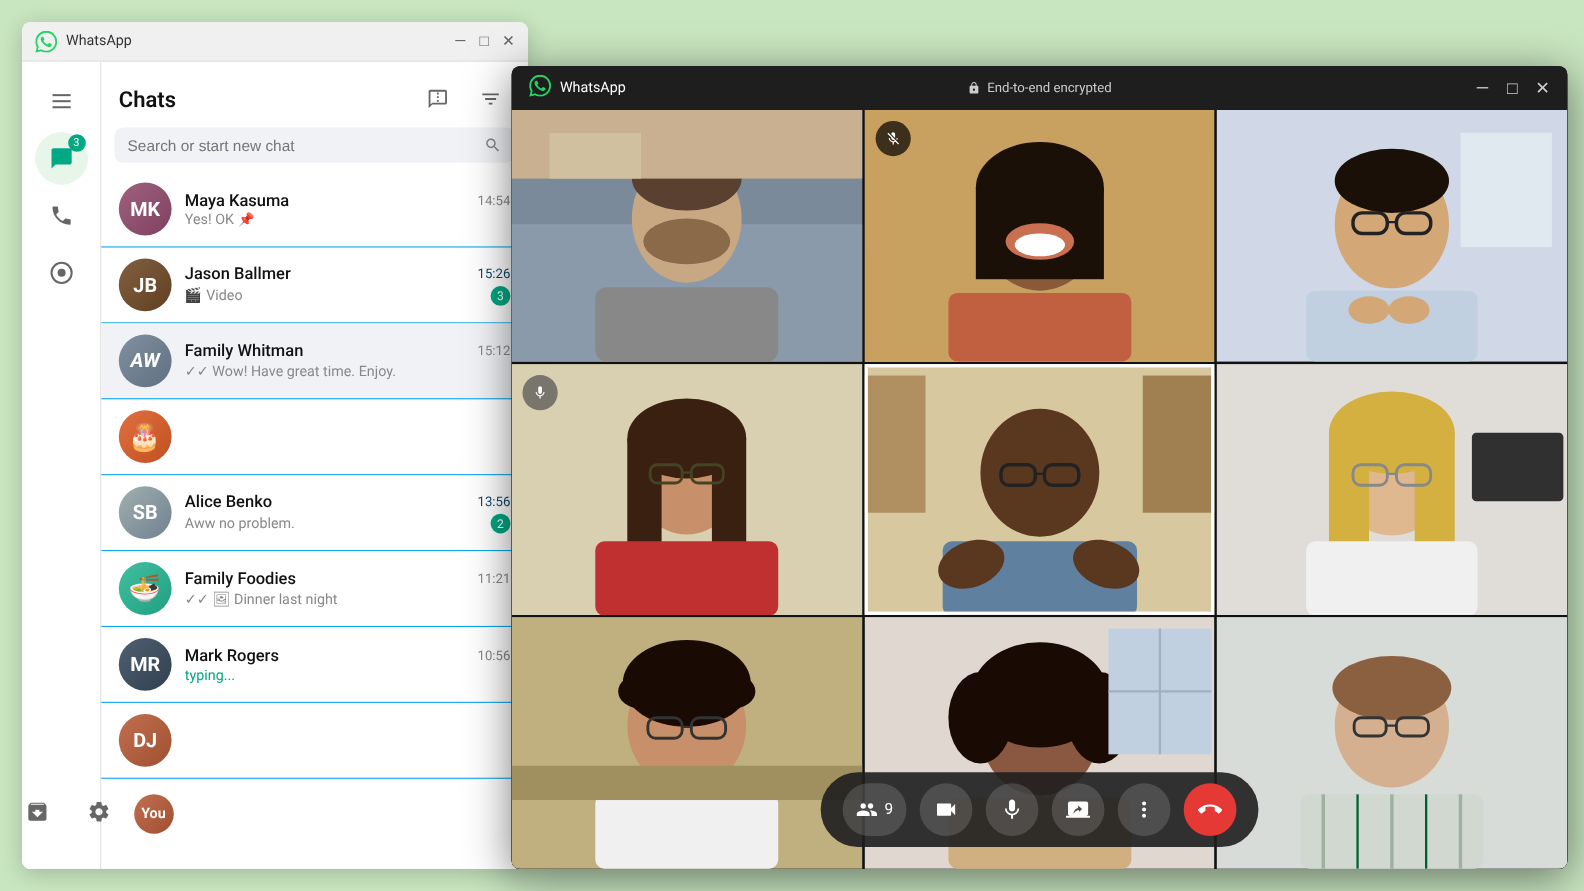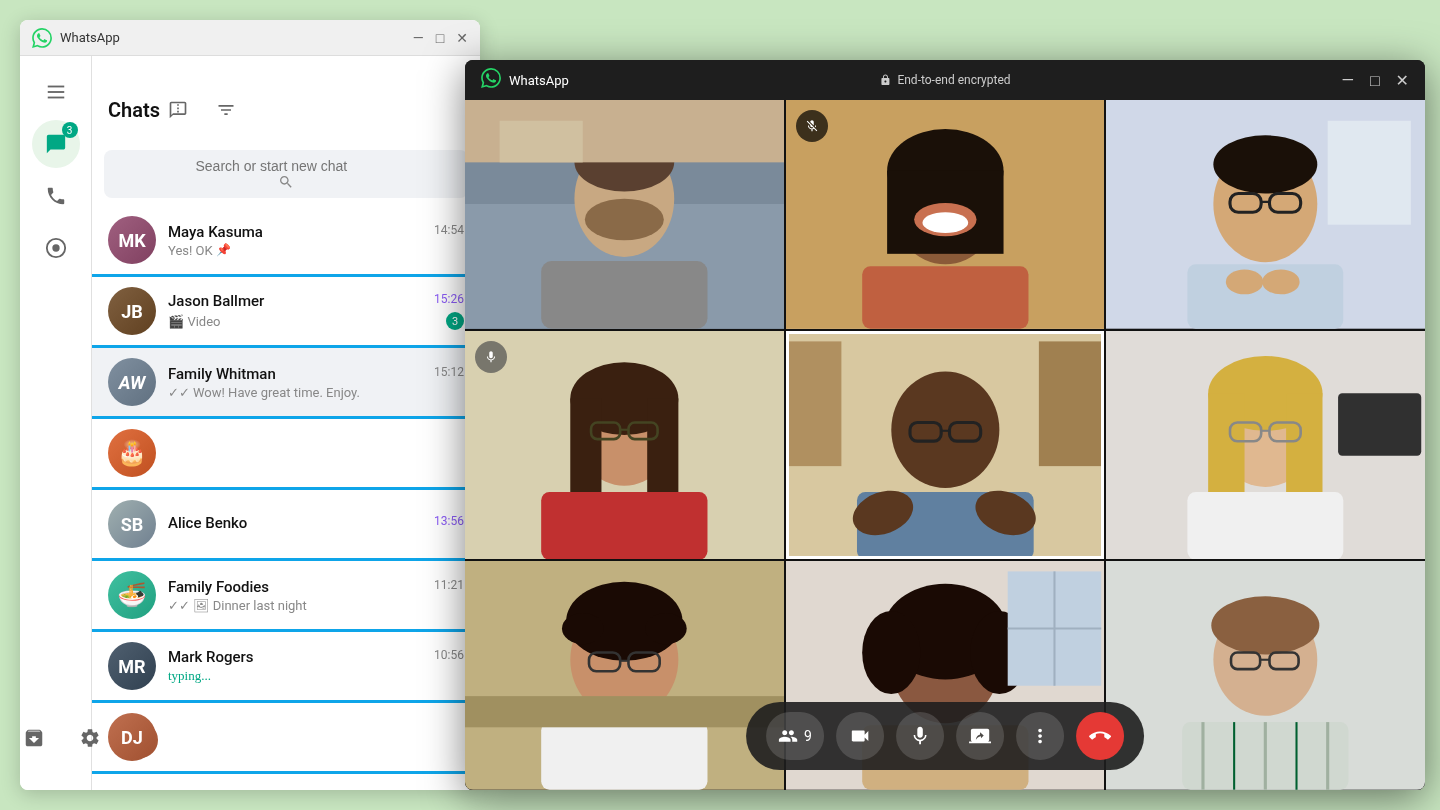--- a/index.html
+++ b/index.html
@@ -133,25 +133,24 @@
     }
 
     
     .chat-panel {
       flex: 1;
       display: flex;
       flex-direction: column;
       overflow: hidden;
     }
     .chat-header {
-      padding: 16px 16px 22px 16px;
-      display: flex;
-      align-items: center;
-      justify-content: flex-start;
-      margin-top: 20px;
+      padding: 16px 16px 8px 16px;
+      display: flex;
+      align-items: center;
+      justify-content: space-between;
     }
     .chat-title {
       font-size: 20px;
       font-weight: 600;
       color: #111;
     }
     .chat-header-actions {
       display: flex;
       gap: 12px;
     }
@@ -166,21 +165,20 @@
       color: #666;
     }
 
     .search-bar {
       margin: 0 12px 8px 12px;
       display: flex;
       align-items: center;
       background: #f0f2f5;
       border-radius: 8px;
       padding: 8px 12px;
-      flex-direction: column;
     }
     .search-bar input {
       border: none;
       background: transparent;
       outline: none;
       flex: 1;
       font-size: 14px;
       color: #333;
     }
     .search-bar svg {
@@ -191,21 +189,21 @@
 
     .chat-list {
       flex: 1;
       overflow-y: auto;
     }
     .chat-item {
       display: flex;
       align-items: center;
       padding: 10px 16px;
       cursor: pointer;
-      border-bottom: 3px solid #0ea5e9;
+      border-bottom: 1px solid #0ea5e9;
       position: relative;
     }
     .chat-item.active { background: #f0f2f5; }
     .chat-avatar {
       width: 48px;
       height: 48px;
       border-radius: 50%;
       overflow: hidden;
       flex-shrink: 0;
       background: #ddd;
@@ -217,33 +215,33 @@
       font-weight: bold;
       color: #fff;
     }
     .chat-info {
       flex: 1;
       min-width: 0;
     }
     .chat-name-row {
       display: flex;
       justify-content: space-between;
-      align-items: flex-start;
+      align-items: center;
       margin-bottom: 2px;
     }
     .chat-name {
       font-size: 15px;
       font-weight: 500;
       color: #111;
     }
     .chat-time {
       font-size: 12px;
       color: #888;
     }
-    .chat-time.green { color: #8b5cf6; }
+    .chat-time.green { color: #0c4a6e; }
     .chat-preview {
       font-size: 13px;
       color: #888;
       white-space: nowrap;
       overflow: hidden;
       text-overflow: ellipsis;
       display: flex;
       align-items: center;
       gap: 4px;
     }
@@ -549,20 +547,26 @@
           <div class="chat-avatar av-baking" style="font-size:24px;">🎂</div>
         </div>
 
         <div class="chat-item">
           <div class="chat-avatar av-stasa">SB</div>
           <div class="chat-info">
             <div class="chat-name-row">
               <span class="chat-name">Alice Benko</span>
               <span class="chat-time green">13:56</span>
             </div>
+            <div style="display:flex;justify-content:space-between;align-items:center;">
+              <span class="chat-preview">
+                <span>Aww no problem.</span>
+              </span>
+              <span class="chat-badge">2</span>
+            </div>
           </div>
         </div>
 
         <div class="chat-item">
           <div class="chat-avatar av-family" style="font-size:24px;">🍜</div>
           <div class="chat-info">
             <div class="chat-name-row">
               <span class="chat-name">Family Foodies</span>
               <span class="chat-time">11:21</span>
             </div>
@@ -573,21 +577,21 @@
         </div>
 
         <div class="chat-item">
           <div class="chat-avatar av-mark">MR</div>
           <div class="chat-info">
             <div class="chat-name-row">
               <span class="chat-name">Mark Rogers</span>
               <span class="chat-time">10:56</span>
             </div>
             <div class="chat-preview">
-              <span style="color:#00a884;font-family:Liberation Serif, serif;">typing...</span>
+              <span style="color:#00a884;">typing...</span>
             </div>
           </div>
         </div>
 
         <div class="chat-item">
           <div class="chat-avatar av-dawn">DJ</div>
         </div>
 
       </div>
     </div>

